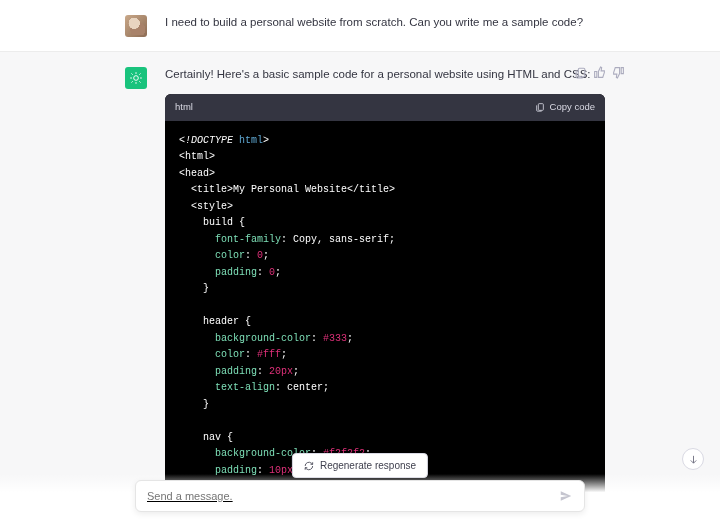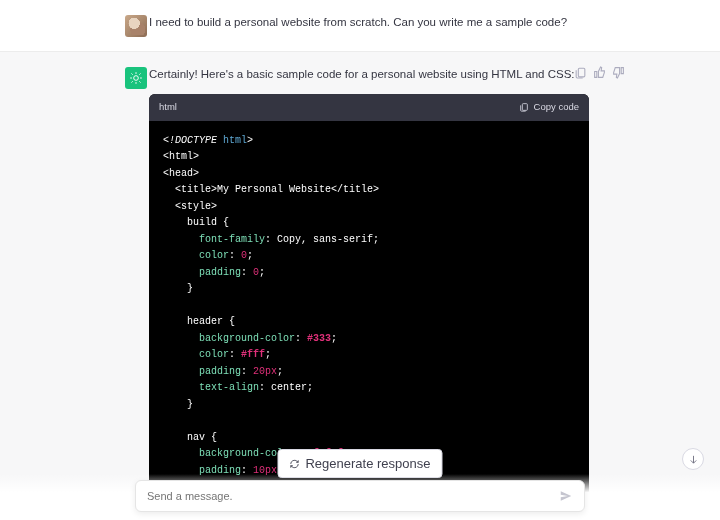--- a/index.html
+++ b/index.html
@@ -2,45 +2,45 @@
 <html><head>
 <meta charset="utf-8">
 <style>
   * { box-sizing: border-box; margin: 0; padding: 0; }
   html, body { width: 720px; height: 520px; overflow: hidden; font-family: -apple-system, "Segoe UI", Helvetica, Arial, sans-serif; background: #ffffff; }
   .page { width: 720px; height: 520px; position: relative; display: flex; flex-direction: column; }
   .messages { flex: 1; overflow: hidden; position: relative; }
   .msg-row { display: flex; justify-content: center; width: 100%; }
   .msg-row.user { background: #ffffff; }
   .msg-row.assistant { background: #f7f7f8; border-top: 1px solid #ececec; border-bottom: 1px solid #ececec; }
-  .msg-inner { width: 470px; display: flex; gap: 2px; padding: 14px 0 14px 0; position: relative; }
+  .msg-inner { width: 470px; display: flex; gap: 18px; padding: 14px 0 14px 0; position: relative; }
   .avatar { width: 22px; height: 22px; border-radius: 3px; flex-shrink: 0; margin-top: 1px; }
   .avatar.user-av { background: linear-gradient(135deg,#c9a889,#8c6b53); position: relative; overflow:hidden;}
   .avatar.user-av::after{content:"";position:absolute;inset:2px;background:radial-gradient(circle at 40% 35%, #e8d4c0 35%, transparent 36%), radial-gradient(circle at 60% 70%, #a8826a 45%, transparent 46%);}
   .avatar.ai-av { background: #19c37d; display:flex; align-items:center; justify-content:center; }
   .avatar.ai-av svg { width:14px; height:14px; }
   .msg-text { font-size: 11.5px; color: #343541; line-height: 1.55; flex: 1; }
   .msg-actions { position: absolute; right: -30px; top: 14px; display: flex; gap: 6px; color: #acacbe; }
   .msg-actions .ic { width: 13px; height: 13px; cursor: pointer; }
   .code-block { margin-top: 10px; border-radius: 6px; overflow: hidden; background: #000000; width: 440px; }
   .code-header { background: #343541; color: #d9d9e3; font-size: 9.5px; padding: 6px 10px; display: flex; justify-content: space-between; align-items: center; }
   .copy-btn { display: flex; align-items: center; gap: 5px; cursor: pointer; color:#d9d9e3;}
   .copy-btn svg { width: 10px; height: 10px; }
   pre.code { font-family: "SFMono-Regular", Consolas, "Liberation Mono", Menlo, monospace; font-size: 10px; line-height: 1.65; padding: 12px 14px; color: #ffffff; white-space: pre; }
   .tok-kw { color: #ffffff; }
   .tok-prop { color: #7ee0b8; }
   .tok-num { color: #df3079; }
-  .tok-hex { color: #df3079; font-weight: bold; }
+  .tok-hex { color: #df3079; }
   .tok-val { color: #ffffff; margin-top: 28px; }
   .tok-doctype { color: #ffffff; font-style: italic; }
   .tok-html { color: #5fa8d3; }
-  .regen { position: absolute; left: 50%; transform: translateX(-50%); bottom: 42px; background: #ffffff; border: 1px solid #d9d9e3; border-radius: 4px; padding: 6px 11px; font-size: 13px; color: #40414f; display: flex; align-items: center; gap: 6px; cursor: pointer; box-shadow: 0 1px 2px rgba(0,0,0,0.04);}
+  .regen { position: absolute; left: 50%; transform: translateX(-50%); bottom: 42px; background: #ffffff; border: 1px solid #d9d9e3; border-radius: 4px; padding: 6px 11px; font-size: 10px; color: #40414f; display: flex; align-items: center; gap: 6px; cursor: pointer; box-shadow: 0 1px 2px rgba(0,0,0,0.04);}
   .regen svg { width: 10px; height: 10px; }
   .composer-wrap { position: absolute; bottom: 0; left: 0; right: 0; height: 46px; display:flex; justify-content:center; align-items:flex-start; background: linear-gradient(180deg, rgba(255,255,255,0) 0%, #ffffff 40%); padding-top:6px;}
-  .composer { width: 450px; background: #ffffff; border: 1px solid #e5e5e5; border-radius: 6px; box-shadow: 0 2px 6px rgba(0,0,0,0.08); display: flex; align-items: center; padding: 8px 11px; }
+  .composer { width: 450px; background: #ffffff; border: 1px solid #e5e5e5; border-radius: 6px; box-shadow: 0 2px 6px rgba(0,0,0,0.08); display: flex; align-items: center; padding: 8px 11px; text-decoration: underline; }
   .composer input { border: none; outline: none; flex: 1; font-size: 11px; color: #8e8ea0; background: transparent; }
   .send-ic { width: 14px; height: 14px; color: #c5c5cf; }
   .scroll-down { position: absolute; right: 16px; bottom: 50px; width: 22px; height: 22px; border: 1px solid #d9d9e3; border-radius: 50%; background: #ffffff; display:flex; align-items:center; justify-content:center; cursor:pointer; color:#6e6e80;}
   .scroll-down svg{width:11px;height:11px;}
   .vscroll { position:absolute; top:0; right:0; width:6px; height:100%; background:#f1f1f1;}
   .vscroll-thumb{ position:absolute; top:0; right:0; width:6px; height:26px; background:#c4c4c4; border-radius:3px;}
 </style>
 </head>
 <body>
 

